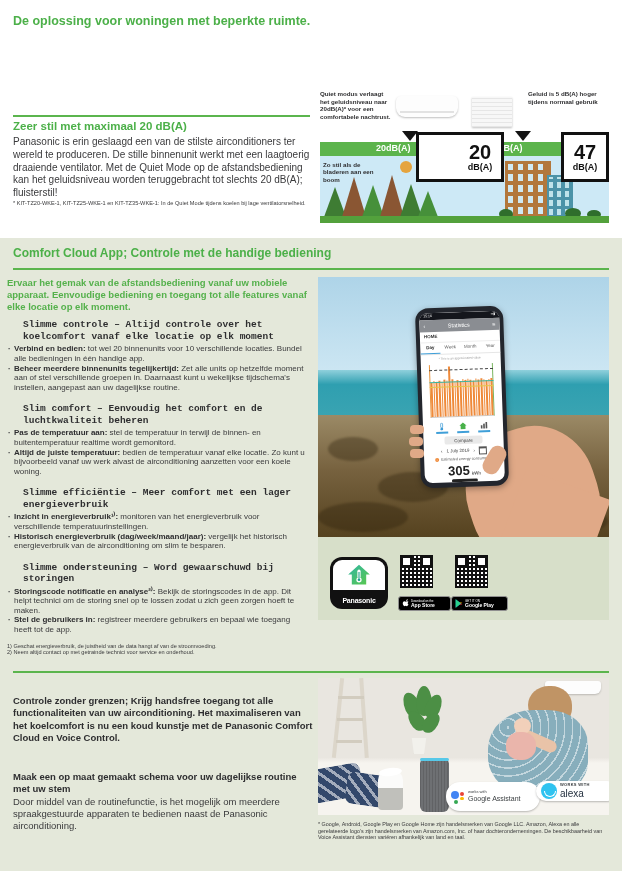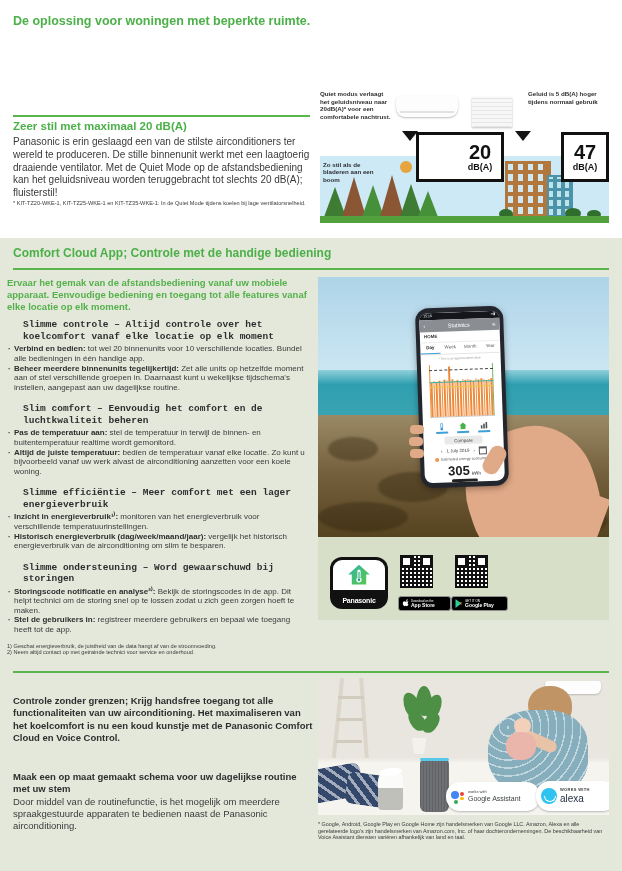--- a/index.html
+++ b/index.html
@@ -129,21 +129,21 @@
   .echo{position:absolute;left:102px;top:80px;width:29px;height:54px;border-radius:6px;background:#6e7073;background-image:repeating-linear-gradient(90deg,rgba(0,0,0,.12) 0 1px,transparent 1px 3px);}
   .echo::before{content:"";position:absolute;left:0;top:0;width:100%;height:3px;border-radius:3px;background:#57c8e8;}
   .mom-hair{position:absolute;left:210px;top:8px;width:44px;height:40px;border-radius:50% 50% 45% 55%;background:#c09465;}
   .mom-body{position:absolute;left:170px;top:32px;width:100px;height:86px;border-radius:45% 40% 40% 45%;background:#87aebc;background-image:repeating-radial-gradient(circle at 20% 20%,rgba(255,255,255,.5) 0 1.5px,transparent 1.5px 8px);}
   .mom-arm{position:absolute;left:196px;top:56px;width:44px;height:12px;border-radius:6px;background:#e9c3a8;transform:rotate(24deg);}
   .baby-head{position:absolute;left:196px;top:40px;width:17px;height:16px;border-radius:50%;background:#f2d0ba;}
   .baby-body{position:absolute;left:188px;top:54px;width:30px;height:28px;border-radius:45%;background:#eab5ab;}
 
   .v-badge{position:absolute;background:#fff;border-radius:14px;display:flex;align-items:center;box-shadow:0 1px 2px rgba(0,0,0,.25);z-index:8;}
   .ga{left:128px;top:104px;width:84px;height:29px;padding:0 5px;gap:3px;}
-  .ax{left:218px;top:103px;width:71px;height:30px;padding:0 5px;gap:3px;}
+  .ax{left:218px;top:103px;width:71px;height:20px;padding:0 5px;gap:3px;}
   .badge-txt{display:flex;flex-direction:column;line-height:1.1;color:#3c4043;}
   .badge-pre{font-size:4px;} .badge-name{font-size:7px;}
   .ga-logo{position:relative;width:14px;height:14px;flex:0 0 14px;}
   .ga-b{position:absolute;left:0;top:1px;width:8px;height:8px;border-radius:50%;background:#4285f4;}
   .ga-r{position:absolute;left:9px;top:2px;width:4px;height:4px;border-radius:50%;background:#ea4335;}
   .ga-y{position:absolute;left:9px;top:7px;width:3.5px;height:3.5px;border-radius:50%;background:#fbbc05;}
   .ga-g{position:absolute;left:3px;top:10px;width:4px;height:4px;border-radius:50%;background:#34a853;}
   .ax-logo{position:relative;width:16px;height:16px;flex:0 0 16px;border-radius:50%;background:#2fc3f0;}
   .ax-logo::after{content:"";position:absolute;left:3px;bottom:2px;width:10px;height:5px;border:1.6px solid #fff;border-top:none;border-radius:0 0 8px 8px;}
   .ax-name{font-size:10px;color:#232f3e;}
@@ -166,20 +166,24 @@
 
   <div class="abs ig">
     <div class="ig-note" style="left:0;top:2px;width:74px;">Quiet modus verlaagt het geluidsniveau naar 20dB(A)* voor een comfortabele nachtrust.</div>
     <div class="indoor"></div>
     <div class="outdoor"></div>
     <div class="ig-note" style="left:208px;top:2px;width:80px;">Geluid is 5 dB(A) hoger tijdens normaal gebruik</div>
 
     <div class="tri" style="left:82px;top:43px;"></div>
     <div class="tri" style="left:195px;top:43px;"></div>
 
+    <div class="scale-bar">
+      <span class="scale-label" style="left:56px;">20dB(A)</span>
+      <span class="scale-label" style="left:168px;">40dB(A)</span>
+    </div>
 
     <div class="scene">
       <div class="scene-cap" style="left:3px;top:5px;width:52px;">Zo stil als de bladeren aan een boom</div>
       <div class="sun"></div>
       <div class="tree" style="left:4px;width:22px;height:30px;background:#3e7c33;"></div>
       <div class="tree" style="left:22px;width:24px;height:40px;background:#8a5633;"></div>
       <div class="tree" style="left:42px;width:22px;height:32px;background:#46903a;"></div>
       <div class="tree" style="left:60px;width:24px;height:42px;background:#8a5633;"></div>
       <div class="tree" style="left:80px;width:22px;height:33px;background:#3e7c33;"></div>
       <div class="tree" style="left:98px;width:20px;height:26px;background:#46903a;"></div>

